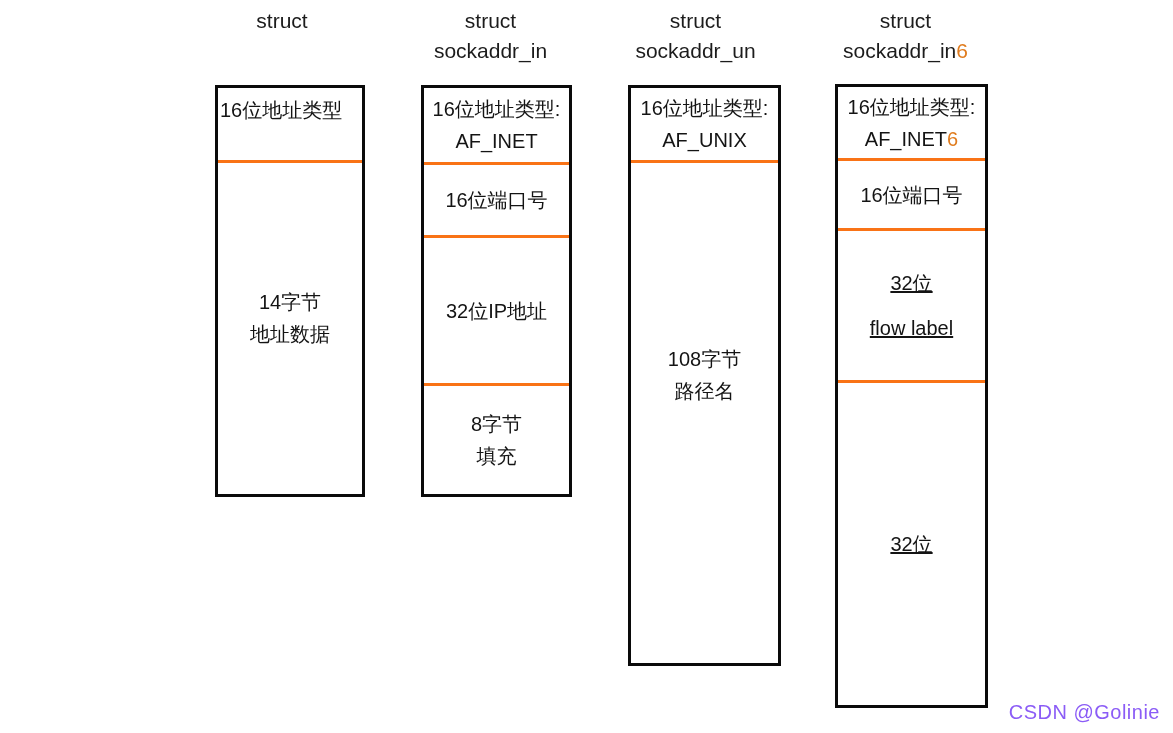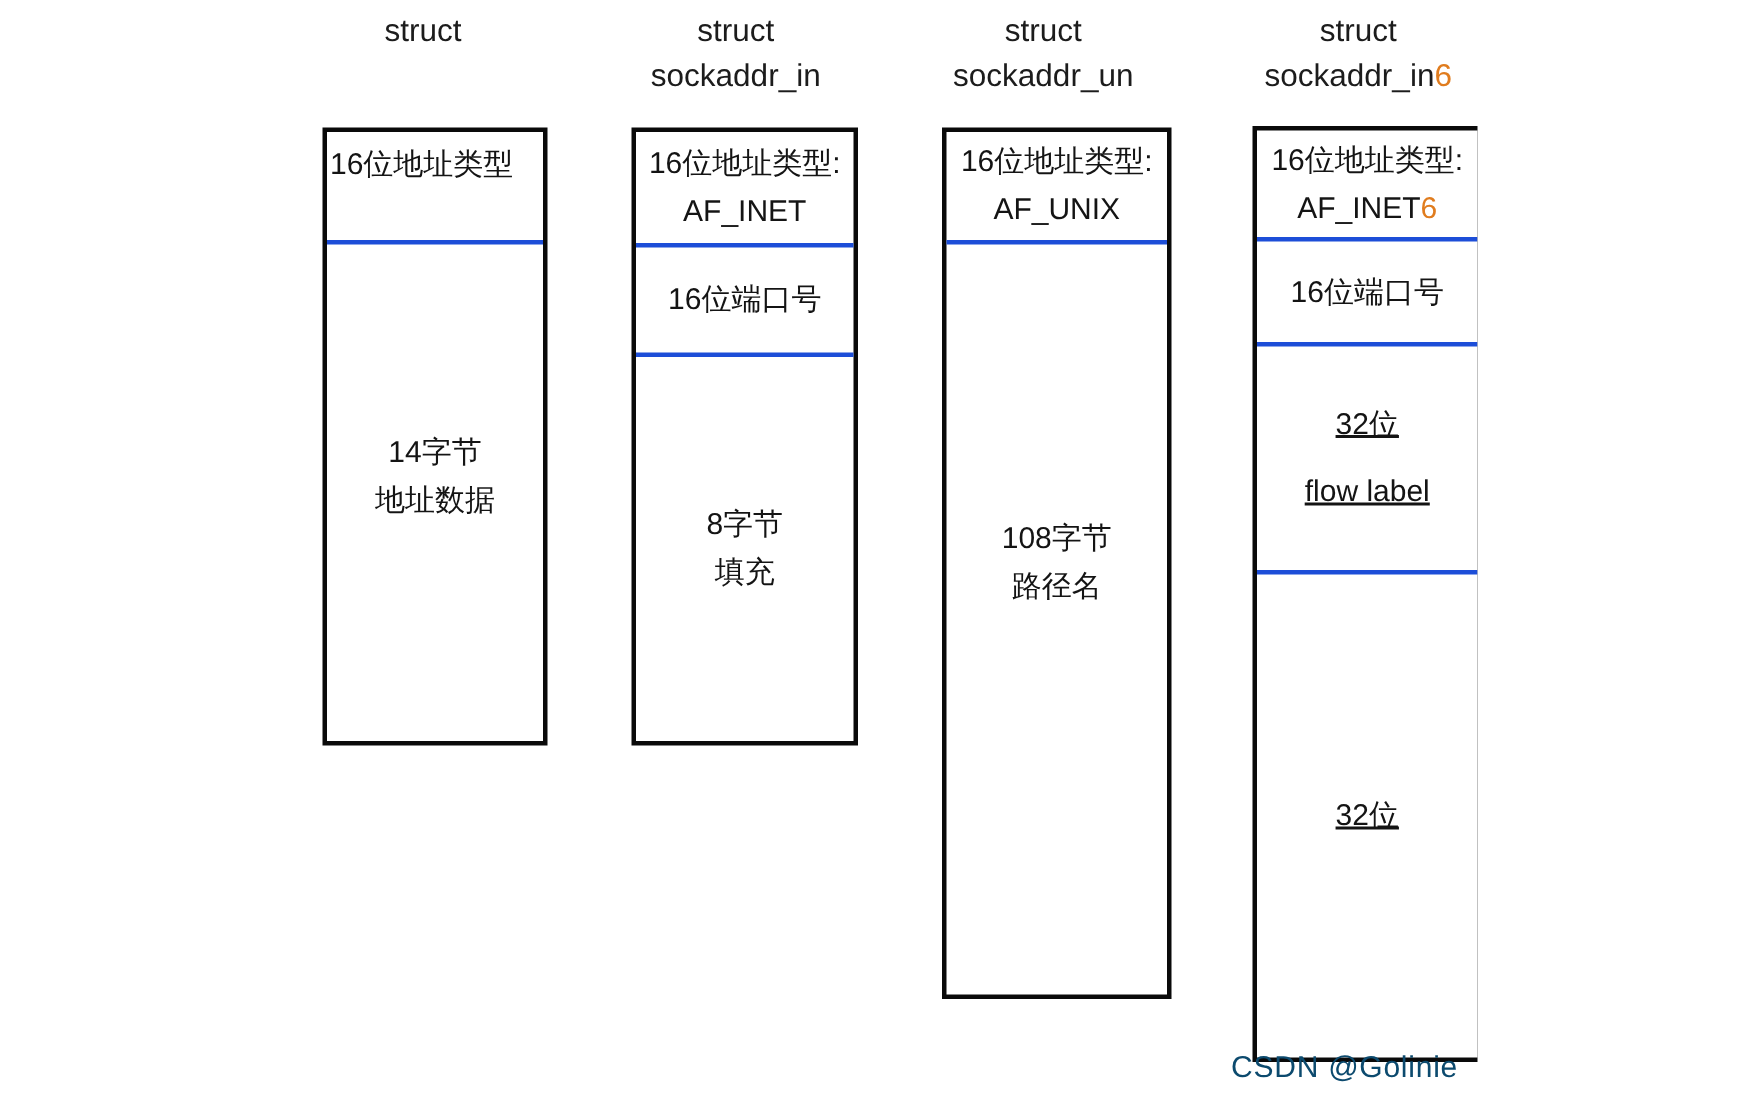--- a/index.html
+++ b/index.html
@@ -1,18 +1,18 @@
 <!DOCTYPE html>
 <html><head>
 <meta charset="utf-8">
 <style>
   html, body { margin: 0; padding: 0; background: #ffffff; }
   .canvas {
     position: relative;
-    width: 985px;
+    width: 1173px;
     height: 733px;
     background: #ffffff;
     overflow: hidden;
     font-family: "Liberation Sans", "DejaVu Sans", sans-serif;
     color: #171717;
   }
   .col-title {
     position: absolute;
     top: 6px;
     text-align: center;
@@ -25,21 +25,21 @@
     position: absolute;
     box-sizing: border-box;
     border: 3px solid #0a0a0a;
     background: #ffffff;
     display: flex;
     flex-direction: column;
   }
   .sec {
     box-sizing: border-box;
     flex: 0 0 auto;
-    border-bottom: 3px solid #1d4ed8;
+    border-bottom: 3px solid #f97316;
     display: flex;
     flex-direction: column;
     justify-content: center;
     align-items: center;
     text-align: center;
     font-size: 20px;
     line-height: 32px;
     color: #141414;
     overflow: hidden;
   }
@@ -50,21 +50,21 @@
     text-align: left;
     padding: 6px 2px 0 2px;
   }
   .sec.loose { line-height: 45px; text-decoration: underline; }
   .line { white-space: nowrap; }
   .watermark {
     position: absolute;
     top: 701px;
     right: 13px;
     font-size: 20px;
-    color: #0c4a6e;
+    color: #8b5cf6;
     letter-spacing: 0.5px;
   }
 </style>
 </head>
 <body>
 
 <div class="canvas">
   <div id="columns">
       <div class="col-title" style="left: 207px; width: 150px;">
         <div class="line"><span>struct</span></div>
@@ -82,20 +82,23 @@
         <div class="line"><span>struct</span></div>
         <div class="line"><span>sockaddr_in</span></div>
       </div>
       <div class="box" style="left: 421px; top: 85px; width: 151px; height: 412px;">
         <div class="sec" style="flex-basis: 77px;">
           <div class="line"><span>16位地址类型:</span></div>
           <div class="line"><span>AF_INET</span></div>
         </div>
         <div class="sec" style="flex-basis: 73px;">
           <div class="line"><span>16位端口号</span></div>
+        </div>
+        <div class="sec" style="flex-basis: 148px;">
+          <div class="line"><span>32位IP地址</span></div>
         </div>
         <div class="sec last">
           <div class="line"><span>8字节</span></div>
           <div class="line"><span>填充</span></div>
         </div>
       </div>
       <div class="col-title" style="left: 619px; width: 153px;">
         <div class="line"><span>struct</span></div>
         <div class="line"><span>sockaddr_un</span></div>
       </div>

